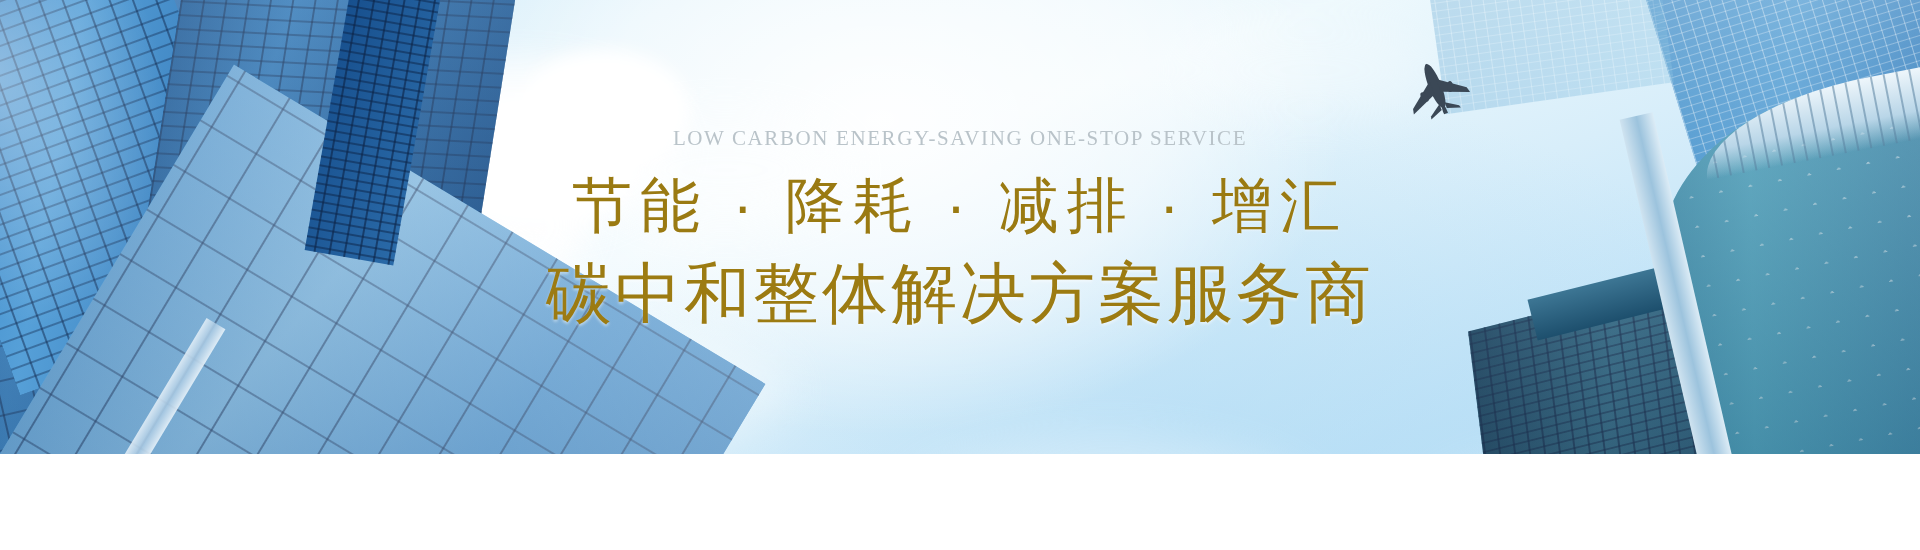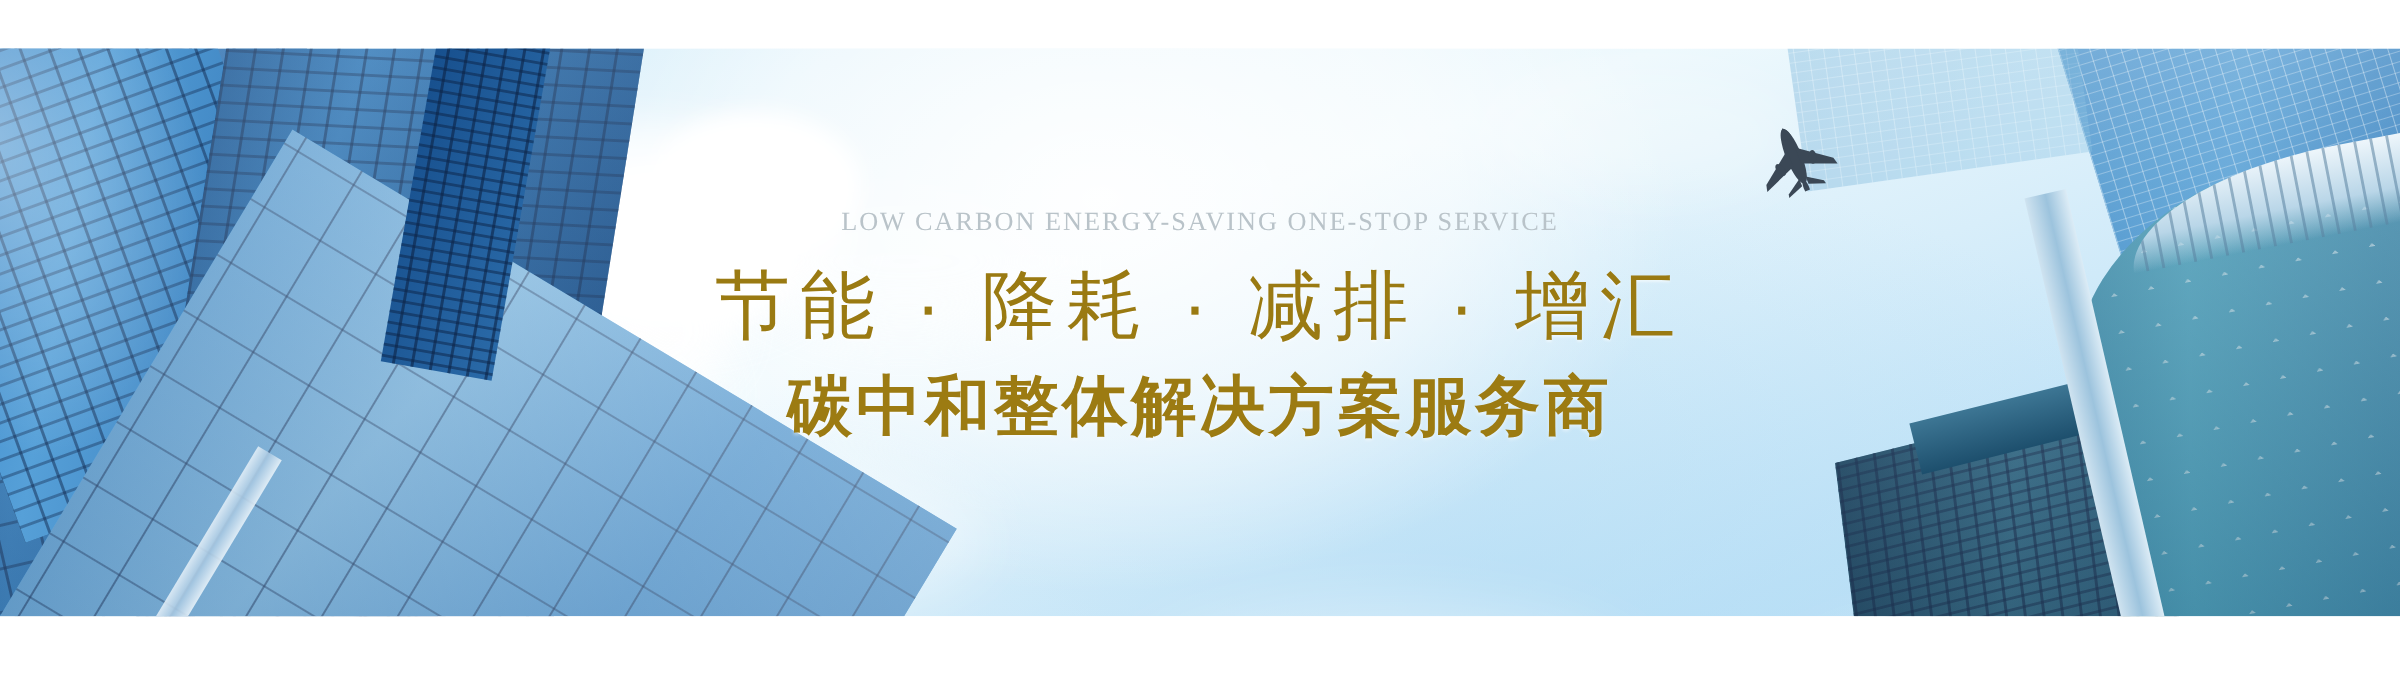--- a/index.html
+++ b/index.html
@@ -1,20 +1,19 @@
 <!DOCTYPE html>
 <html><head>
 <meta charset="utf-8">
 <style>
   html,body{margin:0;padding:0;background:#fff;}
   #banner{
     position:relative;width:1920px;height:454px;overflow:hidden;
     font-family:"Liberation Sans",sans-serif;
     background:linear-gradient(160deg,#cdeaf8 0%,#dff2fb 22%,#eef9fd 42%,#d8eefa 62%,#bfe2f7 82%,#b2dcf5 100%);
-    margin-top:39px;
   }
 
   
   .sky-glow{position:absolute;inset:0;
     background:
       radial-gradient(ellipse 620px 420px at 880px 120px, rgba(255,255,255,.95) 0%, rgba(255,255,255,.55) 45%, rgba(255,255,255,0) 75%),
       radial-gradient(ellipse 900px 500px at 1180px 430px, rgba(176,219,244,.55) 0%, rgba(176,219,244,0) 70%),
       radial-gradient(ellipse 500px 300px at 300px 470px, rgba(150,205,240,.35) 0%, rgba(150,205,240,0) 70%);
   }
 
@@ -60,22 +59,22 @@
   #subtitle{
     margin-top:27px;
     font-family:"Liberation Sans",sans-serif;
     font-size:60px;letter-spacing:8px;color:#9a7a12;line-height:1;
     white-space:nowrap;
     text-shadow:0 1px 2px rgba(255,255,255,.55);
   }
   #headline{
     margin-top:24px;
     font-family:"Liberation Sans",sans-serif;
-    font-weight:bold;
-    font-size:52px;letter-spacing:3px;line-height:1;
+    font-weight:normal;
+    font-size:66px;letter-spacing:3px;line-height:1;
     color:#9c7b12;white-space:nowrap;
     text-shadow:0 2px 3px rgba(255,255,255,.5);
   }
 </style>
 </head>
 <body>
 
 <div id="banner">
 
   <div class="sky-glow"></div>

